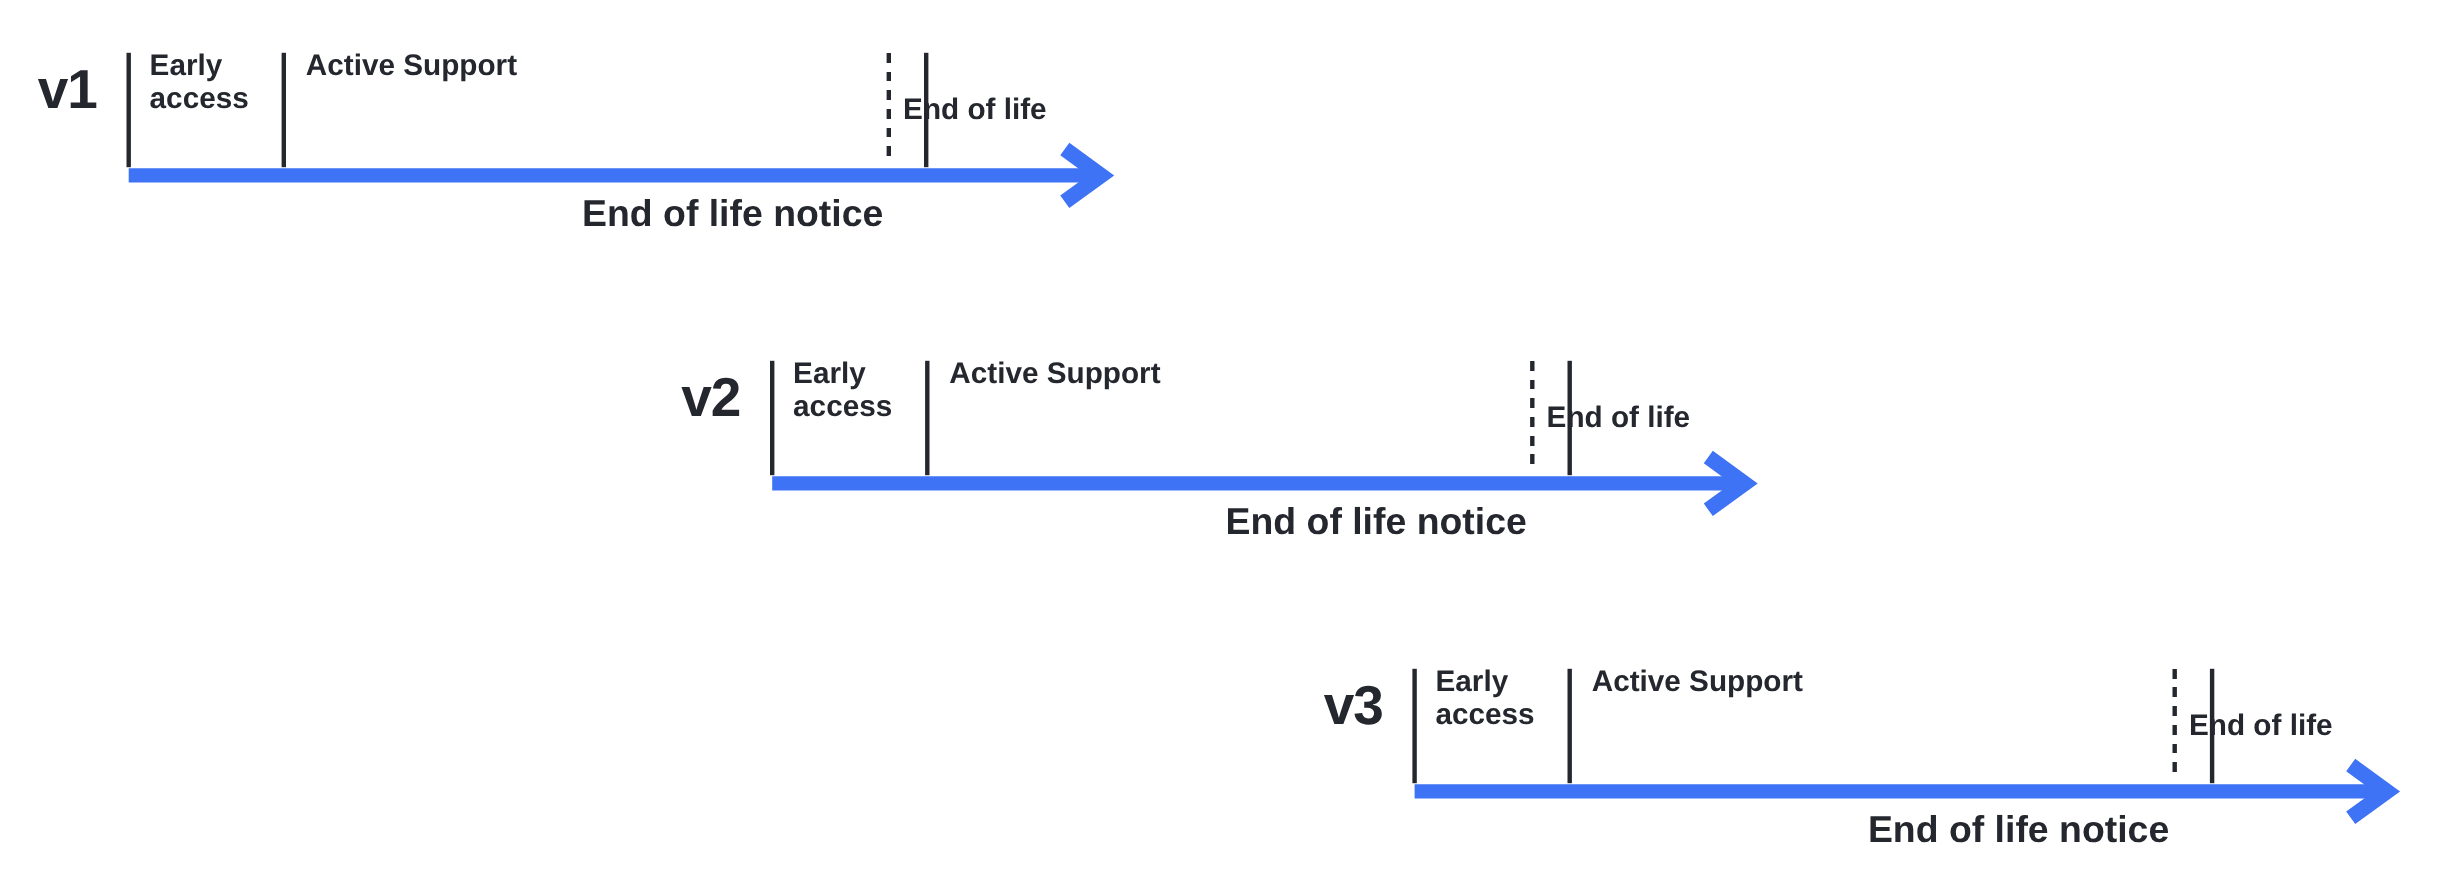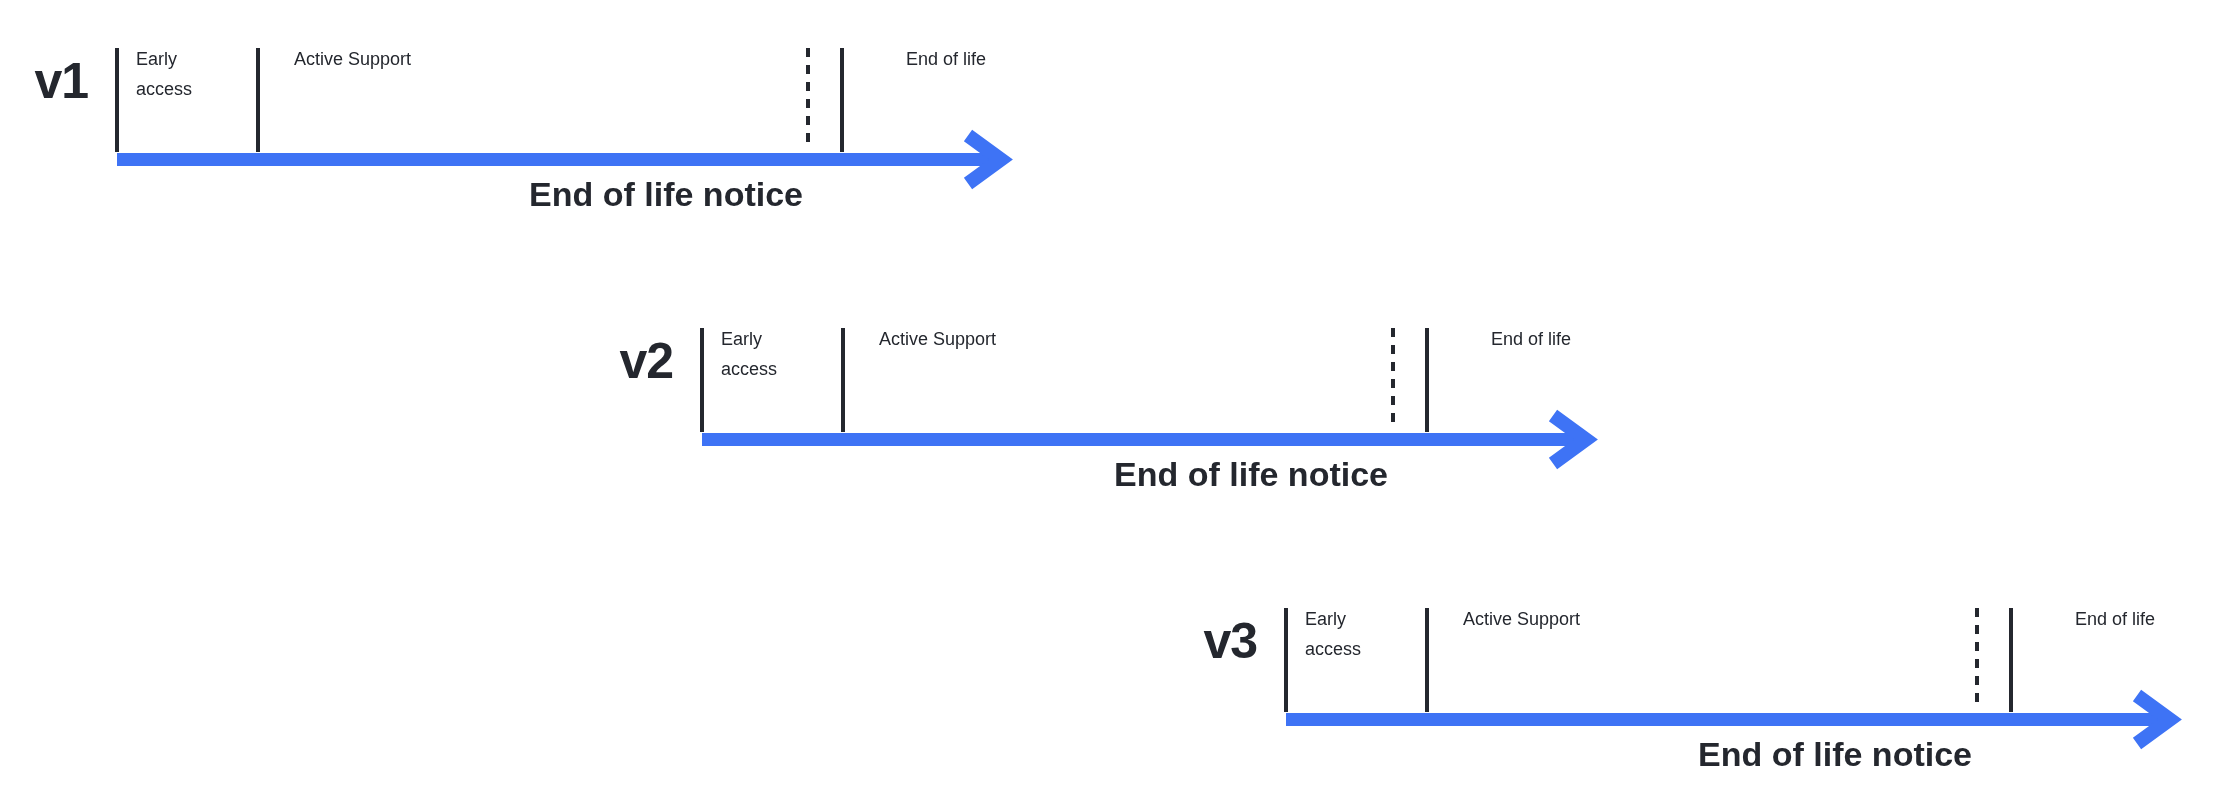--- a/index.html
+++ b/index.html
@@ -48,29 +48,29 @@
     background: repeating-linear-gradient(
       to bottom,
       var(--ink, #24272e) 0px, var(--ink, #24272e) 9px,
       transparent 9px, transparent 17px
     );
   }
 
   .phase-label {
     position: absolute;
     top: 44px;
-    font-size: 18px;
+    font-size: 27px;
     line-height: 30px;
-    font-weight: normal;
+    font-weight: bold;
     color: var(--ink, #24272e);
     white-space: pre-line;
   }
   .label-early  { left: 136px; }
-  .label-active { left: 294px; }
-  .label-eol    { left: 906px; }
+  .label-active { left: 278px; }
+  .label-eol    { left: 821px; margin-top: 40px; }
 
   .label-notice {
     position: absolute;
     top: 175px;
     right: 297px;
     font-size: 34px;
     font-weight: bold;
     color: var(--ink, #24272e);
     white-space: nowrap;
   }

